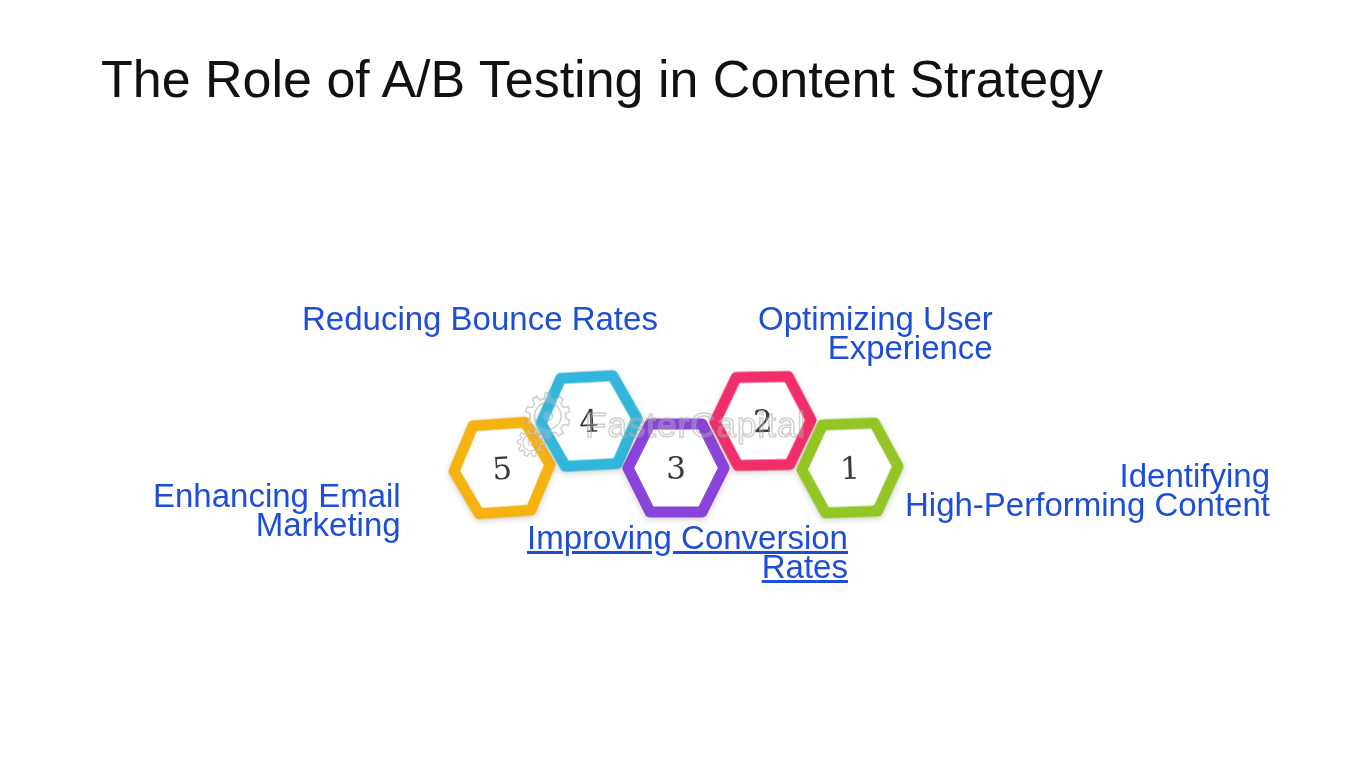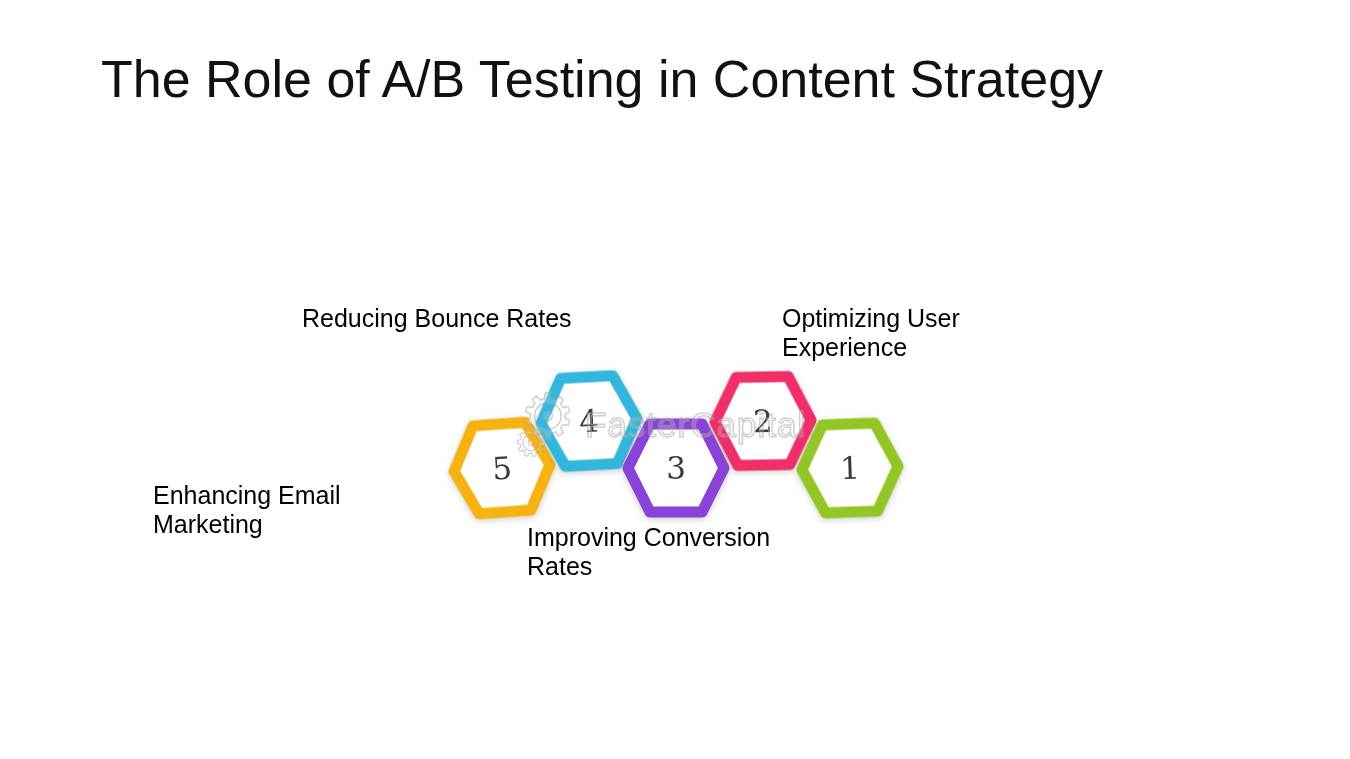--- a/index.html
+++ b/index.html
@@ -22,28 +22,29 @@
     left: 101px;
     top: 14px;
     font-size: 52px;
     line-height: 60px;
     color: #111111;
     white-space: nowrap;
     font-weight: 400;
   }
   .step-label {
     position: absolute;
-    font-size: 25px;
+    font-size: 33px;
     line-height: 29px;
-    color: #000000;
+    color: #1d4ed8;
     white-space: pre-line;
+    text-align: right;
   }
   .label-pos-1 { left: 905px; top: 461px; }   
-  .label-pos-2 { left: 758px; top: 304px; margin-left: 24px; }   
-  .label-pos-3 { left: 527px; top: 523px; }   
+  .label-pos-2 { left: 758px; top: 304px; }   
+  .label-pos-3 { left: 527px; top: 523px; text-decoration: underline; }   
   .label-pos-4 { left: 302px; top: 304px; }   
   .label-pos-5 { left: 153px; top: 481px; }   
 
   .hex-slot {
     position: absolute;
     width: 110px;
     height: 104px;
   }
   .hex-slot svg {
     display: block;
@@ -117,20 +118,22 @@
 
   <h1 class="page-title">The Role of A/B Testing in Content Strategy</h1>
 
   <div class="step-label label-pos-4">Reducing Bounce Rates</div>
   <div class="step-label label-pos-2">Optimizing User
 Experience</div>
   <div class="step-label label-pos-5">Enhancing Email
 Marketing</div>
   <div class="step-label label-pos-3">Improving Conversion
 Rates</div>
+  <div class="step-label label-pos-1">Identifying
+High-Performing Content</div>
 
   <div class="hex-slot hex-pos-5">
     <svg viewBox="0 0 110 104">
       <polygon points="7,52 29,8 81,8 103,52 81,96 29,96" fill="#ffffff" stroke-width="11" stroke-linejoin="round" stroke="#F6B211"></polygon>
     </svg>
     <div class="hex-number">5</div>
   </div>
 
   <div class="hex-slot hex-pos-4">
     <svg viewBox="0 0 110 104">

